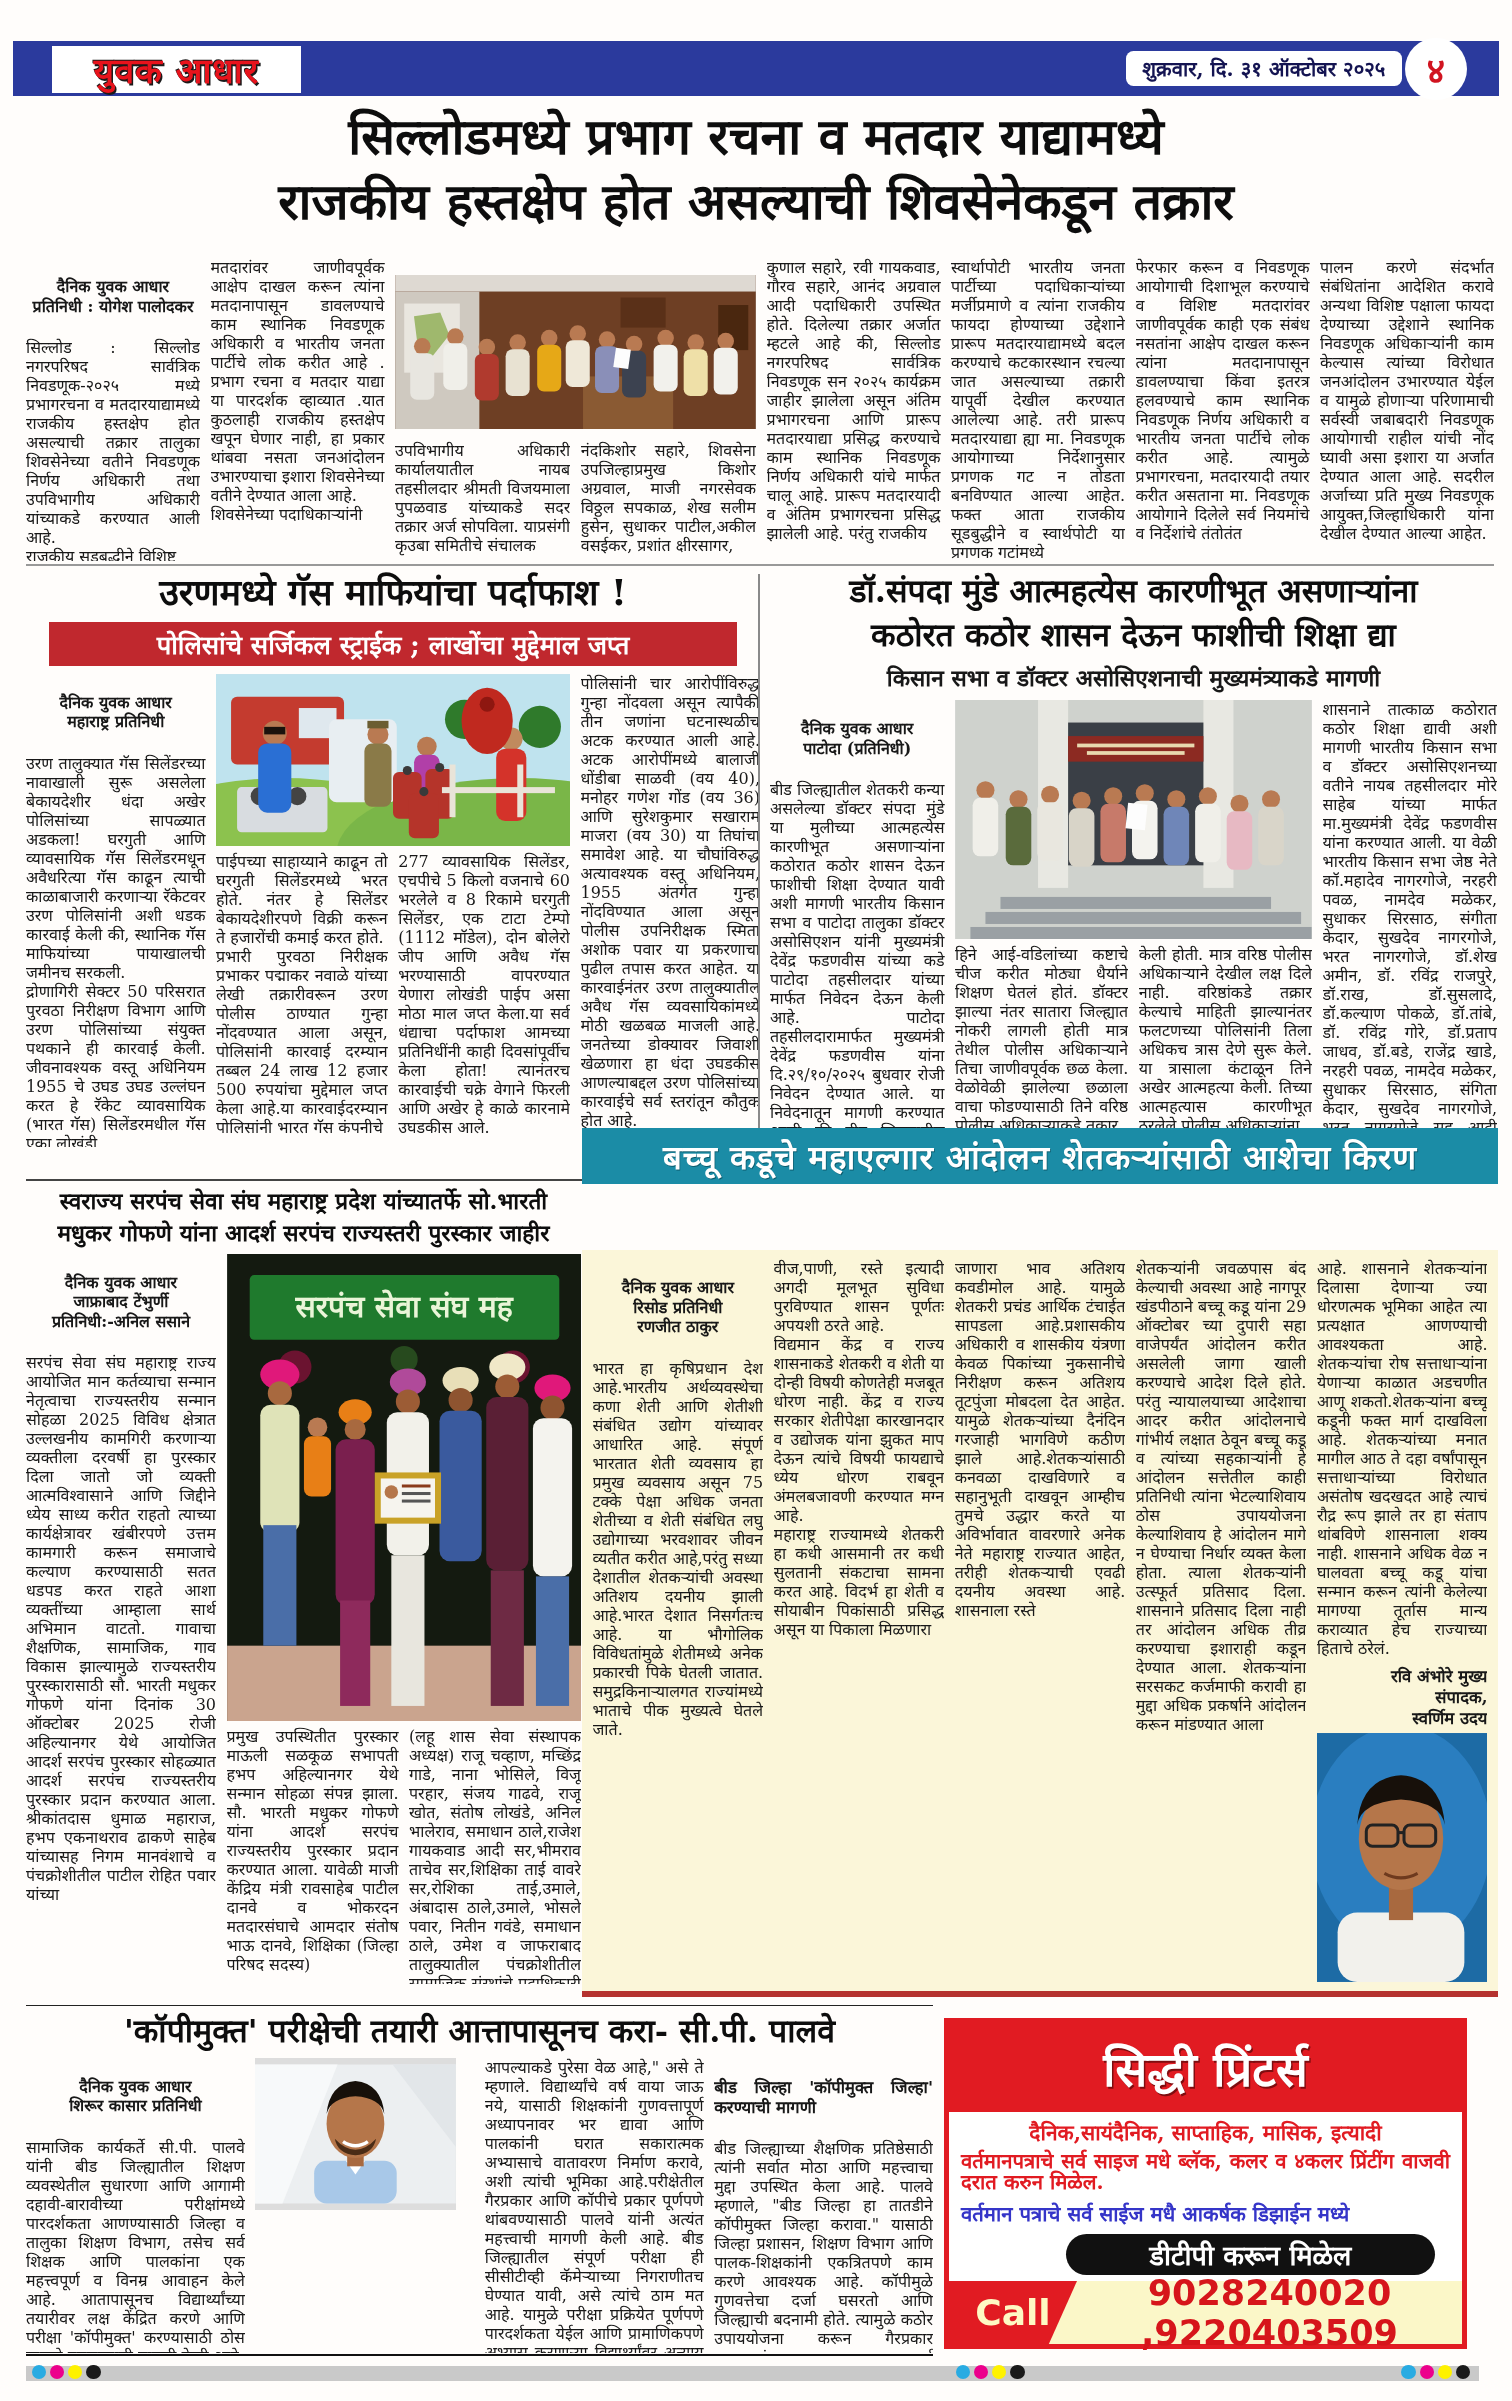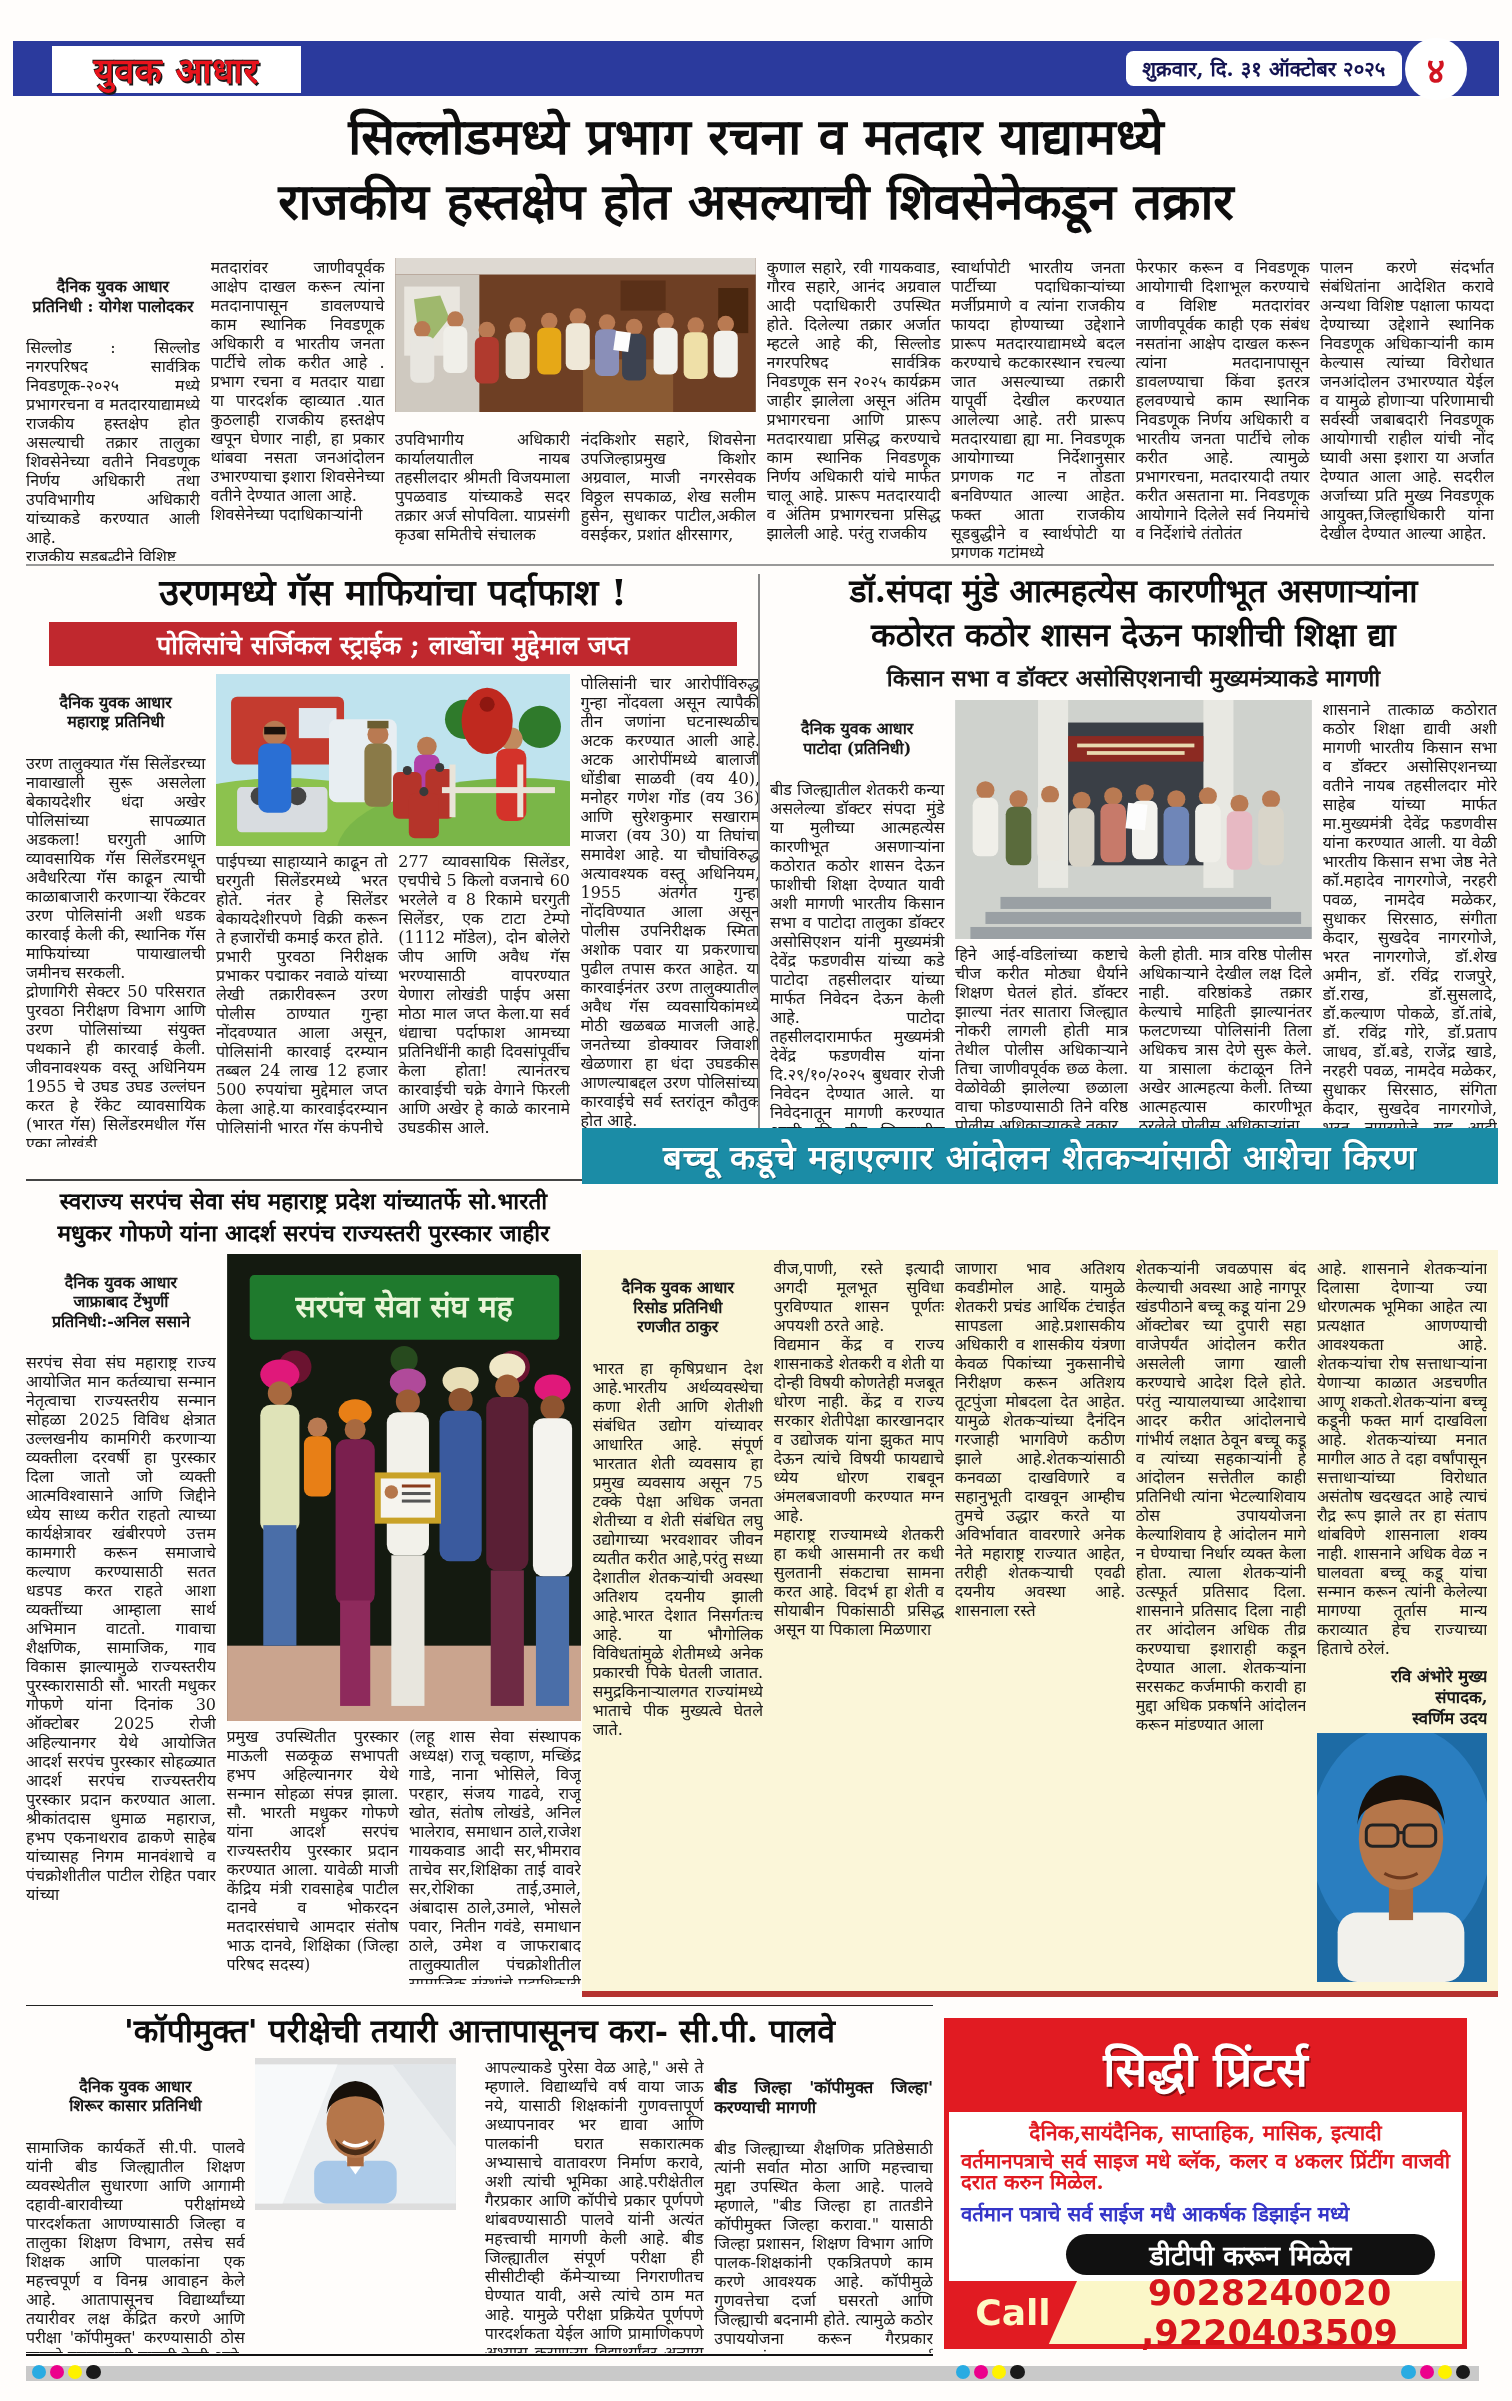--- a/index.html
+++ b/index.html
@@ -78,21 +78,21 @@
 
   <div class="body-flex" style="position:absolute;left:26px;top:258px;width:1468px;height:303px;">
     <div class="col">
       <div class="byline">दैनिक युवक आधार
 प्रतिनिधी : योगेश पालोदकर</div>
       <span>सिल्लोड : सिल्लोड नगरपरिषद सार्वत्रिक निवडणूक-२०२५ मध्ये प्रभागरचना व मतदारयाद्यामध्ये राजकीय हस्तक्षेप होत असल्याची तक्रार तालुका शिवसेनेच्या वतीने निवडणूक निर्णय अधिकारी तथा उपविभागीय अधिकारी यांच्याकडे करण्यात आली आहे.
 राजकीय सूडबुद्धीने विशिष्ट</span>
     </div>
     <div class="col">मतदारांवर जाणीवपूर्वक आक्षेप दाखल करून त्यांना मतदानापासून डावलण्याचे काम स्थानिक निवडणूक अधिकारी व भारतीय जनता पार्टीचे लोक करीत आहे . प्रभाग रचना व मतदार याद्या या पारदर्शक व्हाव्यात .यात कुठलाही राजकीय हस्तक्षेप खपून घेणार नाही, हा प्रकार थांबवा नसता जनआंदोलन उभारण्याचा इशारा शिवसेनेच्या वतीने देण्यात आला आहे.
 शिवसेनेच्या पदाधिकाऱ्यांनी</div>
-    <div style="flex:0 0 361px;display:flex;flex-direction:column;gap:18px;overflow:hidden;">
+    <div style="flex:0 0 361px;display:flex;flex-direction:column;gap:12px;overflow:hidden;margin-top:17px;">
       <svg class="photo" width="361" height="154" viewBox="0 0 480 205">
         <defs>
             <g id="pp1">
               <circle cx="0" cy="0" r="11" fill="#b97a52"></circle>
               <rect x="-16" y="9" width="32" height="62" rx="9" fill="currentColor"></rect>
             </g>
           </defs>
         <rect width="480" height="205" fill="#6e3f24"></rect>
         <rect width="480" height="22" fill="#ded9d2"></rect>
         <rect x="0" y="22" width="112" height="183" fill="#cfc9c0"></rect>

